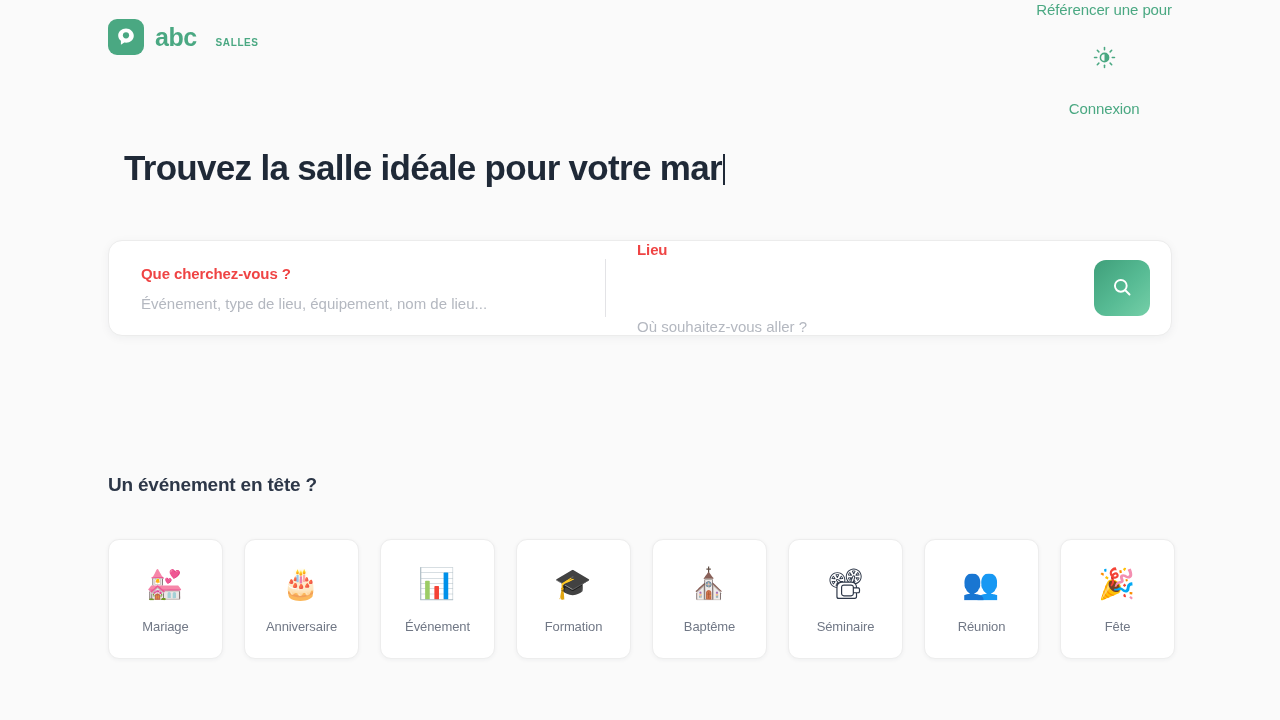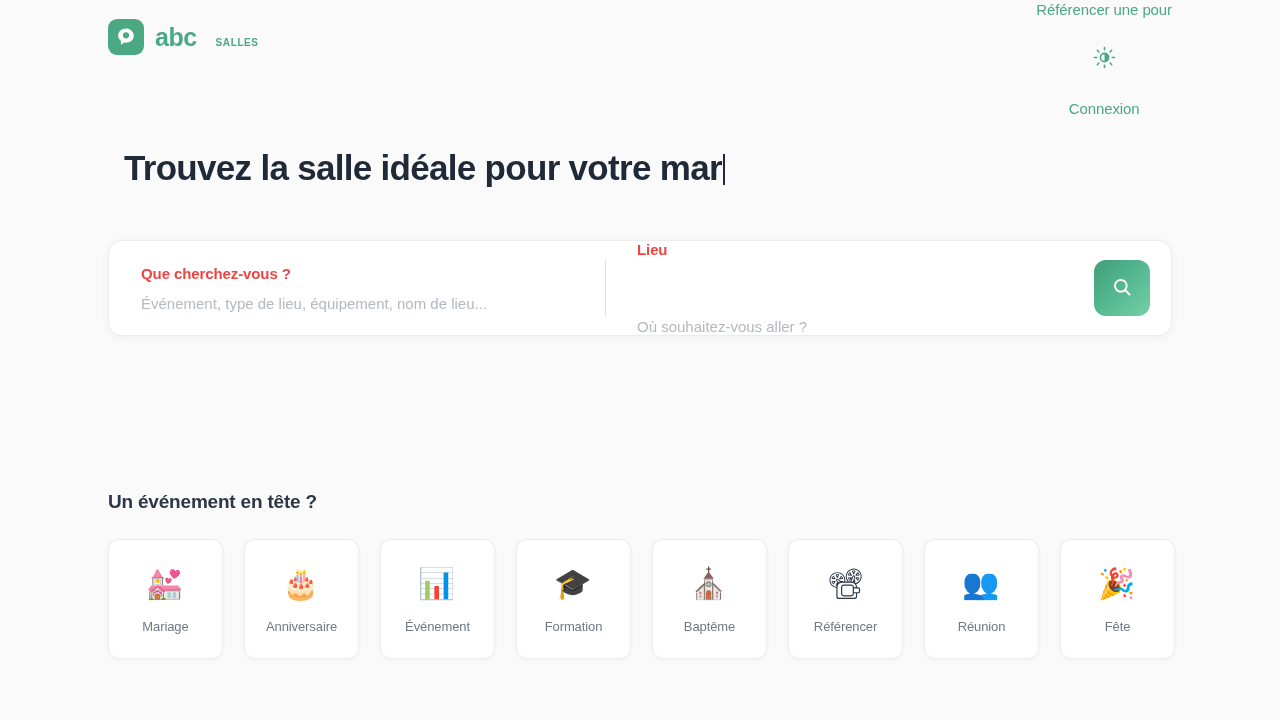--- a/index.html
+++ b/index.html
@@ -186,21 +186,21 @@
     display: flex;
     align-items: center;
     justify-content: center;
     flex: 0 0 auto;
     padding: 0;
   }
 
   
   .section-title {
     position: absolute;
-    top: 491px;
+    top: 474px;
     left: 108px;
     font-size: 19px;
     font-weight: 700;
     color: #2d3748;
     letter-spacing: -0.2px;
   }
 
   .event-grid {
     position: absolute;
     top: 539px;
@@ -336,21 +336,21 @@
       <span class="event-label">Formation</span>
     </div>
 
     <div class="event-card">
       <span class="event-emoji">⛪</span>
       <span class="event-label">Baptême</span>
     </div>
 
     <div class="event-card">
       <span class="event-emoji">📽</span>
-      <span class="event-label">Référencer</span>
+      <span class="event-label">Séminaire</span>
     </div>
 
     <div class="event-card">
       <span class="event-emoji">👥</span>
       <span class="event-label">Réunion</span>
     </div>
 
     <div class="event-card">
       <span class="event-emoji">🎉</span>
       <span class="event-label">Fête</span>

